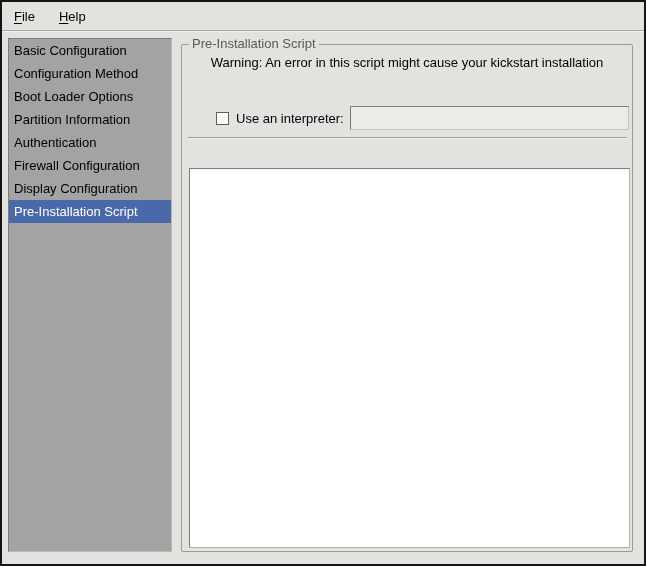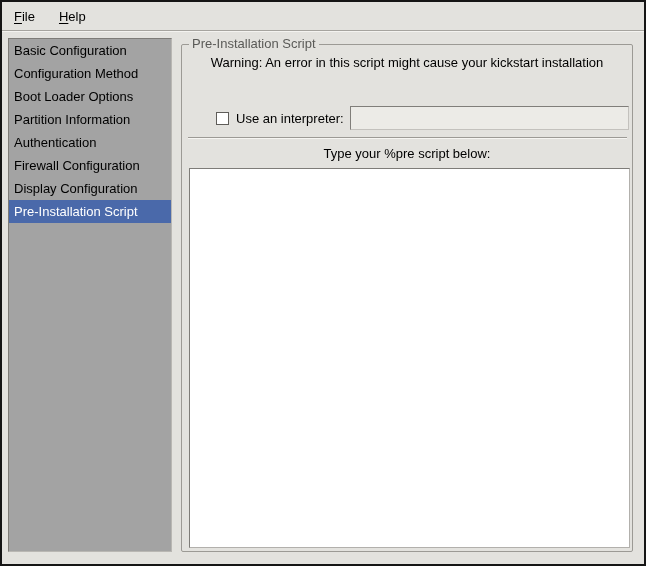--- a/index.html
+++ b/index.html
@@ -167,19 +167,18 @@
       <div class="interp-row">
         <div class="checkbox-control">
           <span class="checkbox-box"></span>
           <span class="checkbox-label">Use an interpreter:</span>
         </div>
         <input class="interp-entry" type="text" value="" style="">
       </div>
 
       <div class="separator"></div>
 
-      <div class="script-label">Type your %pre script below:</div>
 
       <textarea class="script-area" spellcheck="false" style=""></textarea>
     </div>
 
   </div>
 </div>
 
 </body></html>

